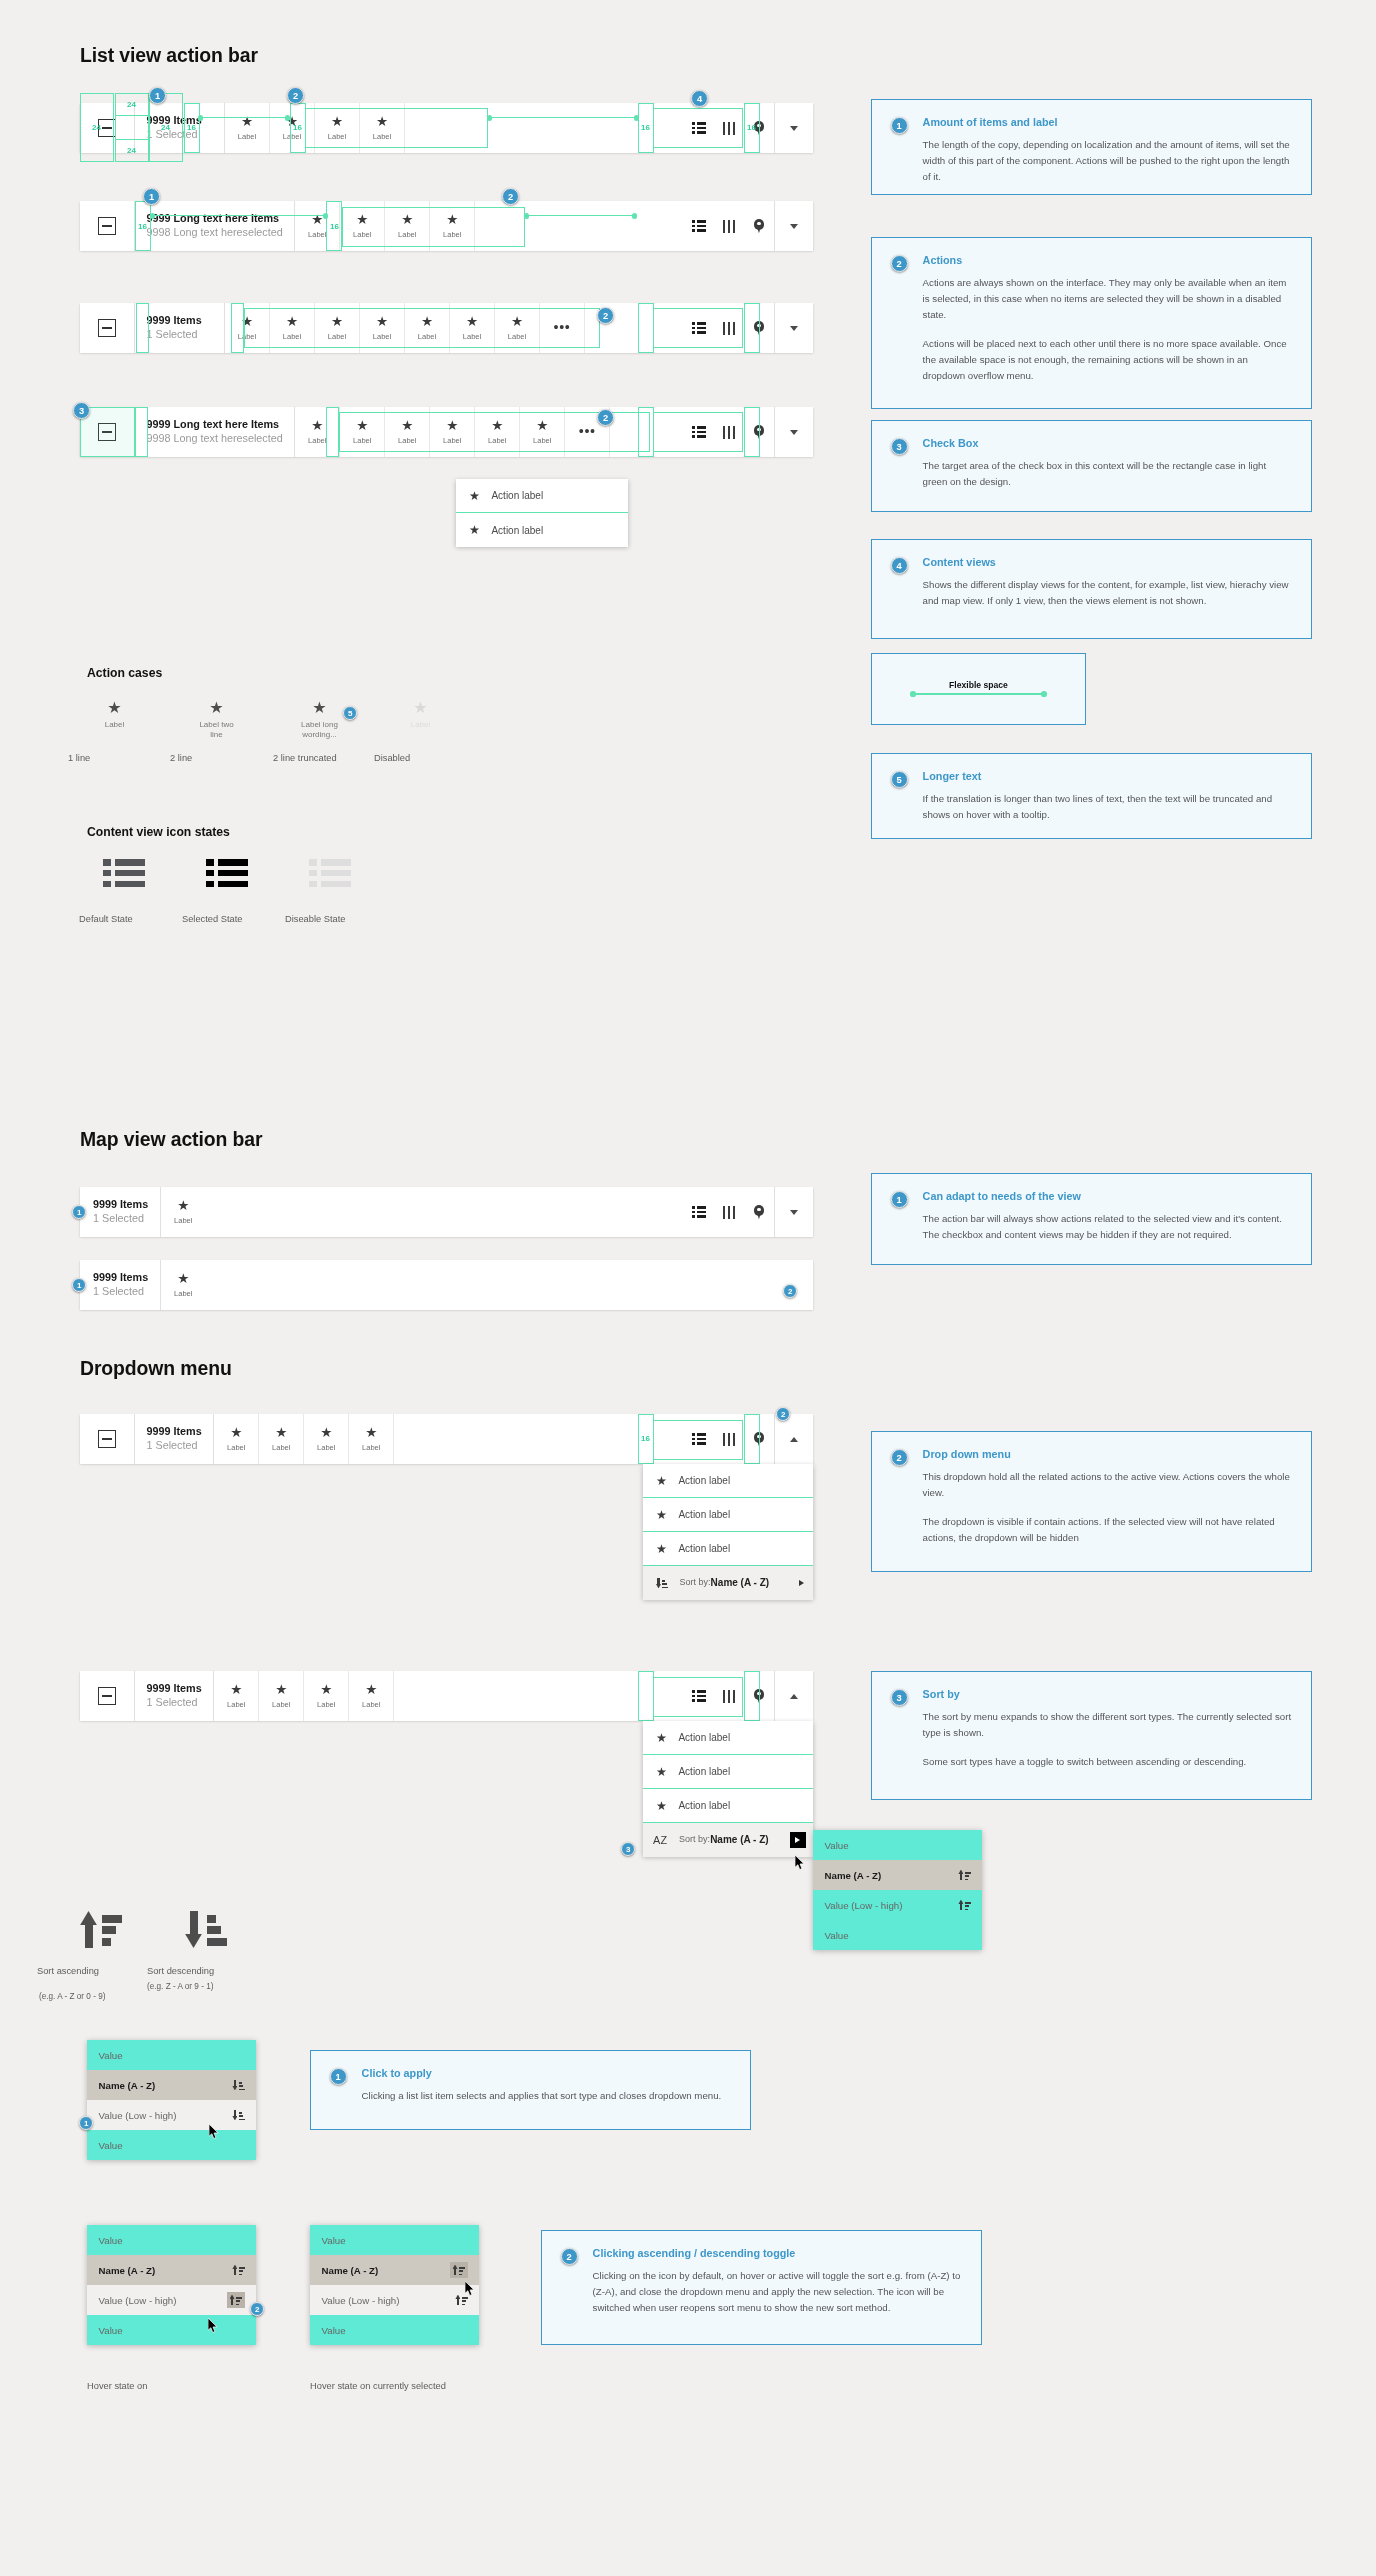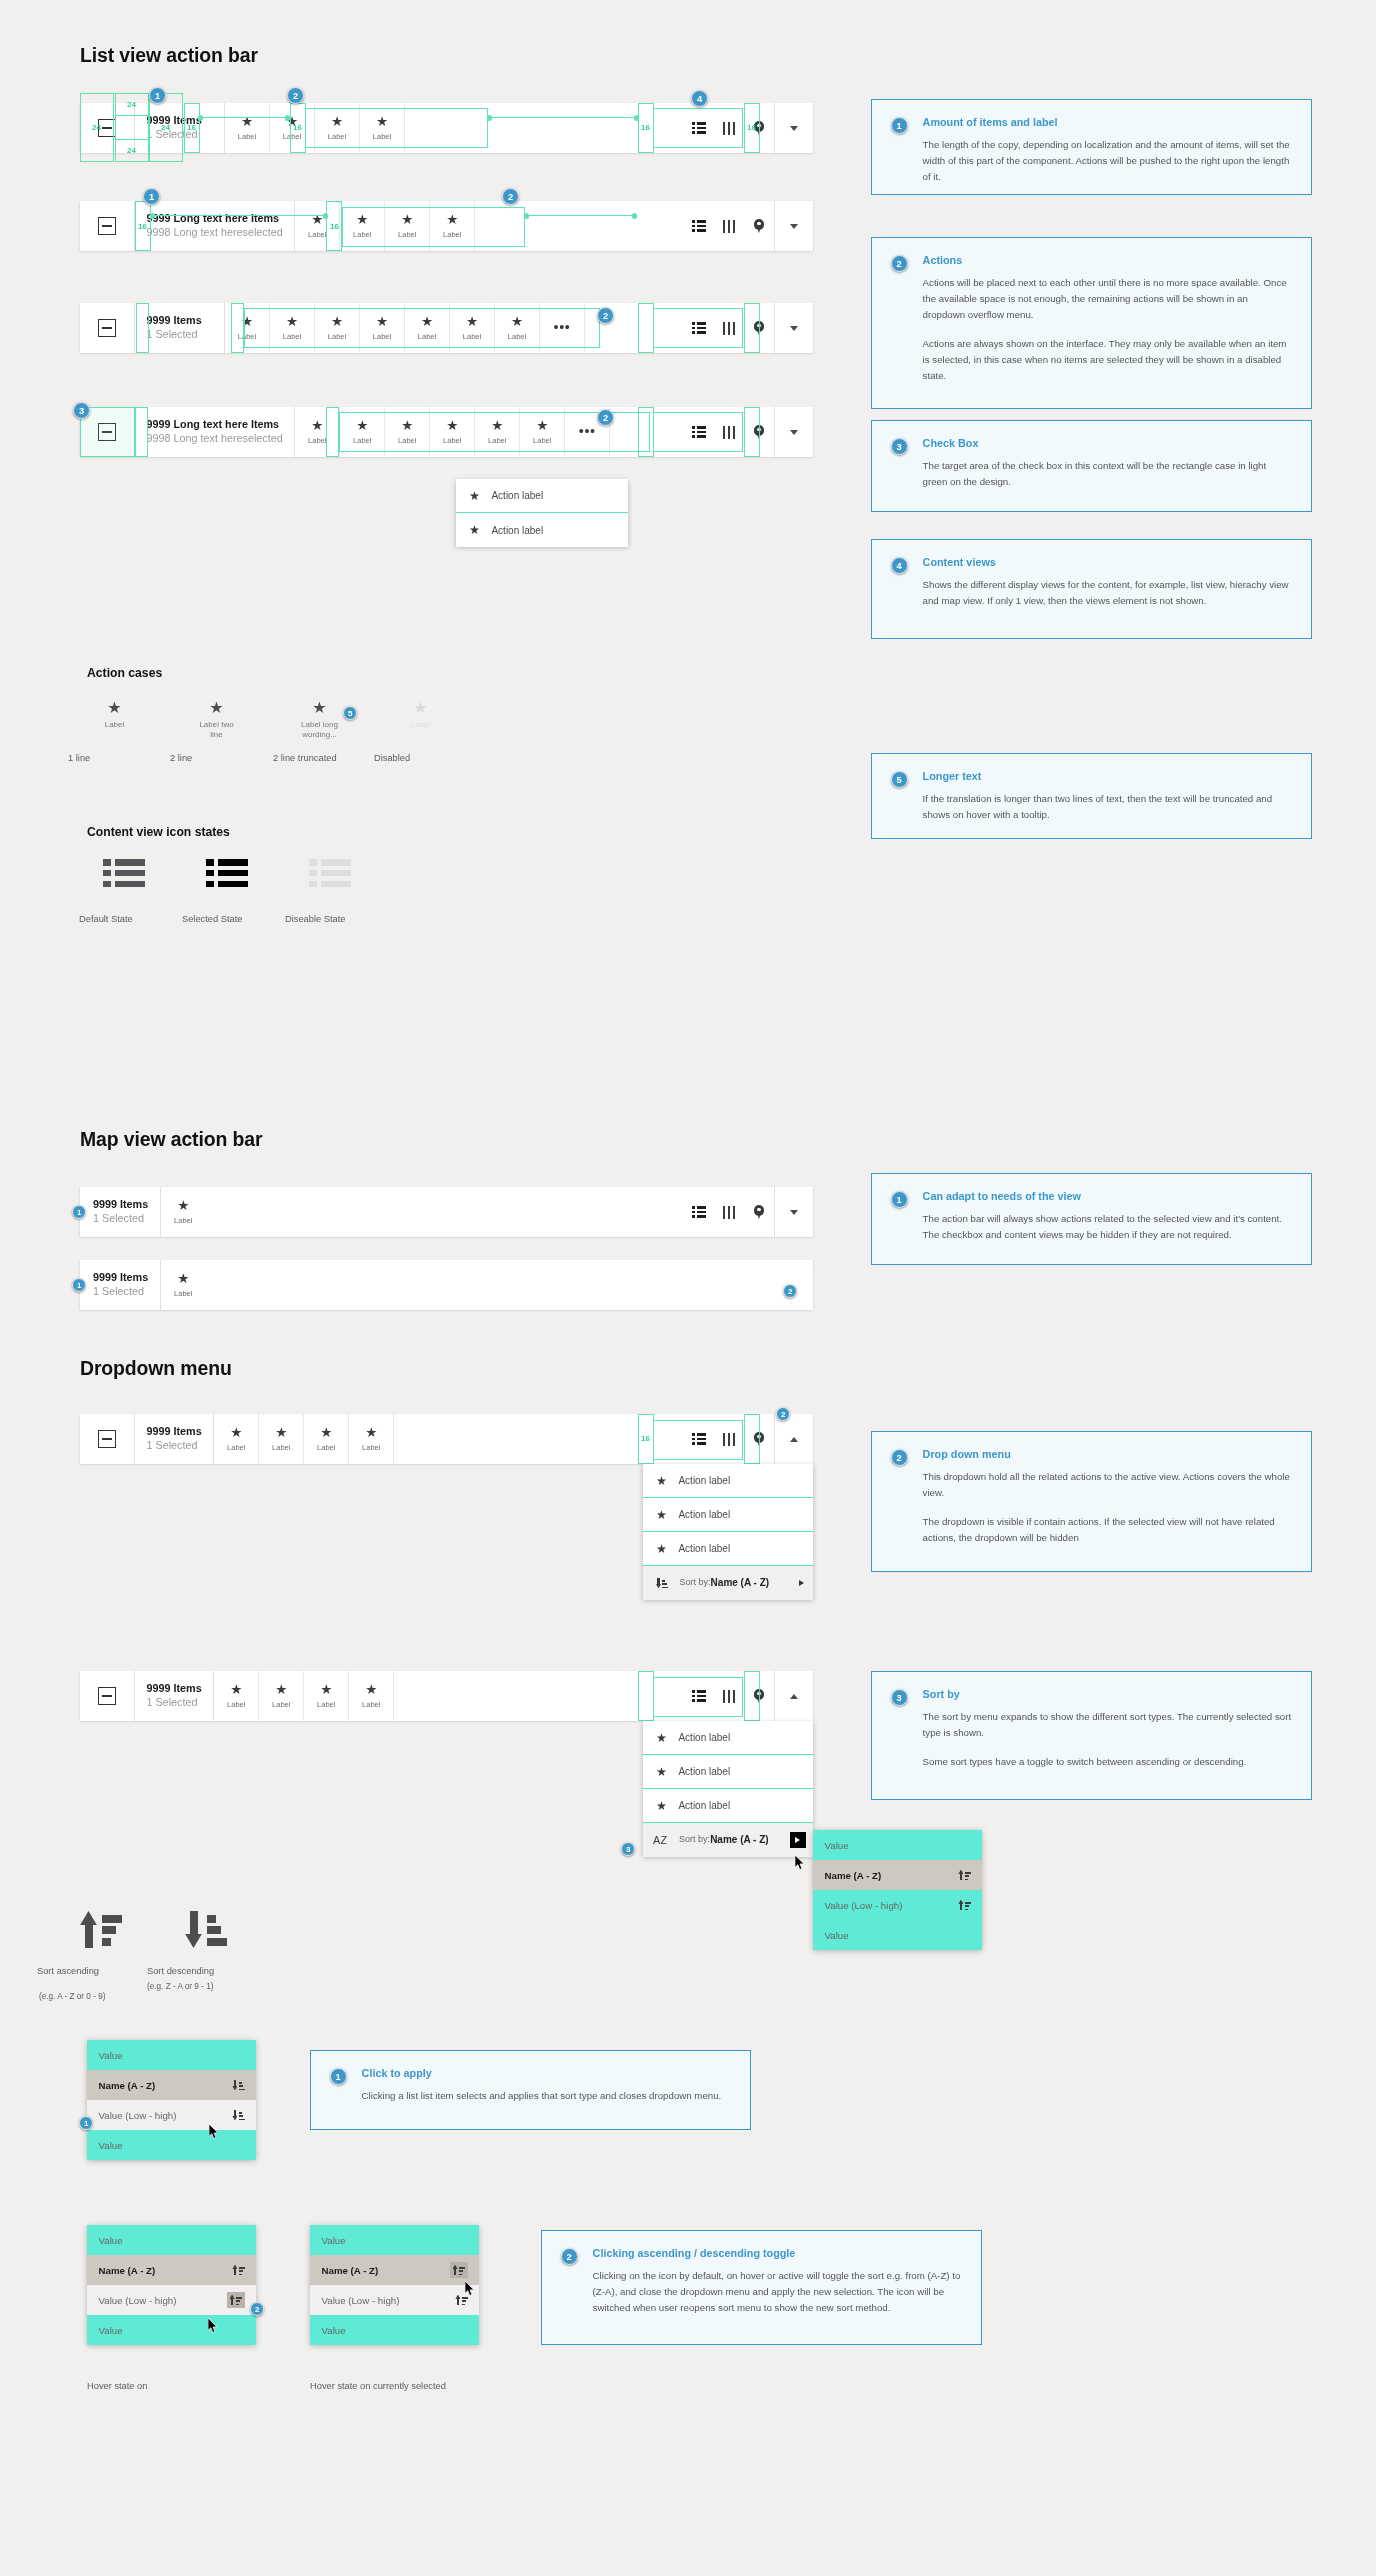--- a/index.html
+++ b/index.html
@@ -574,36 +574,40 @@
 
   <div class="callout" style="left:871px;top:99px;width:441px;height:96px;">
     <div class="badge">1</div>
     <h4>Amount of items and label</h4>
     <p>The length of the copy, depending on localization and the amount of items, will set the width of this part of the component. Actions will be pushed to the right upon the length of it.</p>
   </div>
 
   <div class="callout" style="left:871px;top:237px;width:441px;height:172px;">
     <div class="badge">2</div>
     <h4>Actions</h4>
+    <p>Actions are always shown on the interface. They may only be available when an item is selected, in this case when no items are selected they will be shown in a disabled state.</p>
     <p>Actions will be placed next to each other until there is no more space available. Once the available space is not enough, the remaining actions will be shown in an dropdown overflow menu.</p>
-    <p>Actions are always shown on the interface. They may only be available when an item is selected, in this case when no items are selected they will be shown in a disabled state.</p>
   </div>
 
   <div class="callout" style="left:871px;top:420px;width:441px;height:92px;">
     <div class="badge">3</div>
     <h4>Check Box</h4>
     <p>The target area of the check box in this context will be the rectangle case in light green on the design.</p>
   </div>
 
   <div class="callout" style="left:871px;top:539px;width:441px;height:100px;">
     <div class="badge">4</div>
     <h4>Content views</h4>
     <p>Shows the different display views for the content, for example, list view, hierachy view and map view. If only 1 view, then the views element is not shown.</p>
   </div>
 
+  <div class="flexbox" style="left:871px;top:653px;width:215px;height:72px;">
+    <span>Flexible space</span>
+    <span class="fl"></span>
+  </div>
 
   <div class="callout" style="left:871px;top:753px;width:441px;height:86px;">
     <div class="badge">5</div>
     <h4>Longer text</h4>
     <p>If the translation is longer than two lines of text, then the text will be truncated and shows on hover with a tooltip.</p>
   </div>
 
   <div class="sub-title" style="left:87px;top:666px;">Action cases</div>
 
   <div class="acase" style="left:68px;top:699px;">

